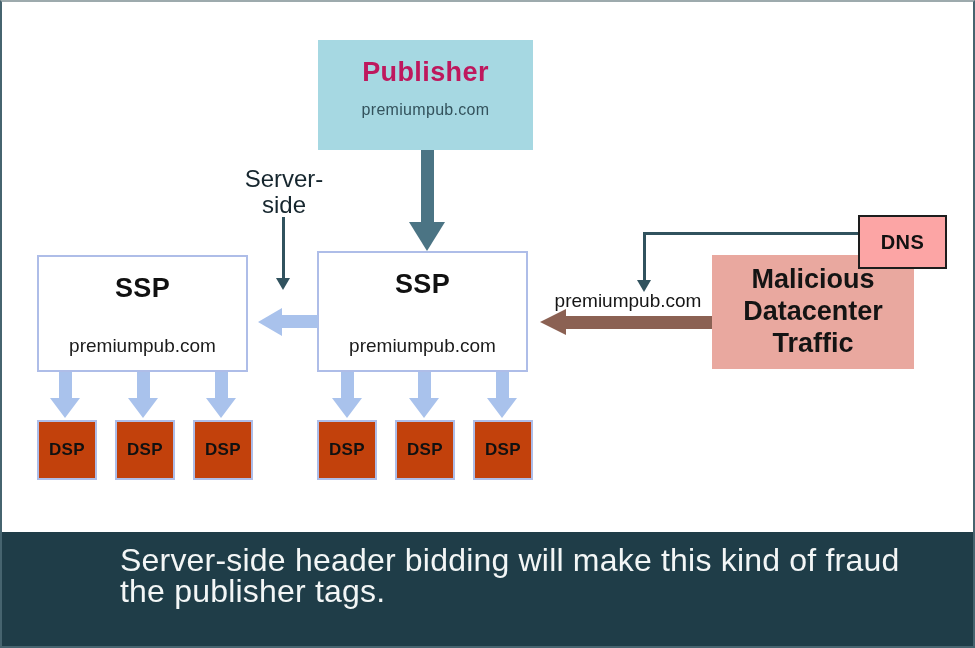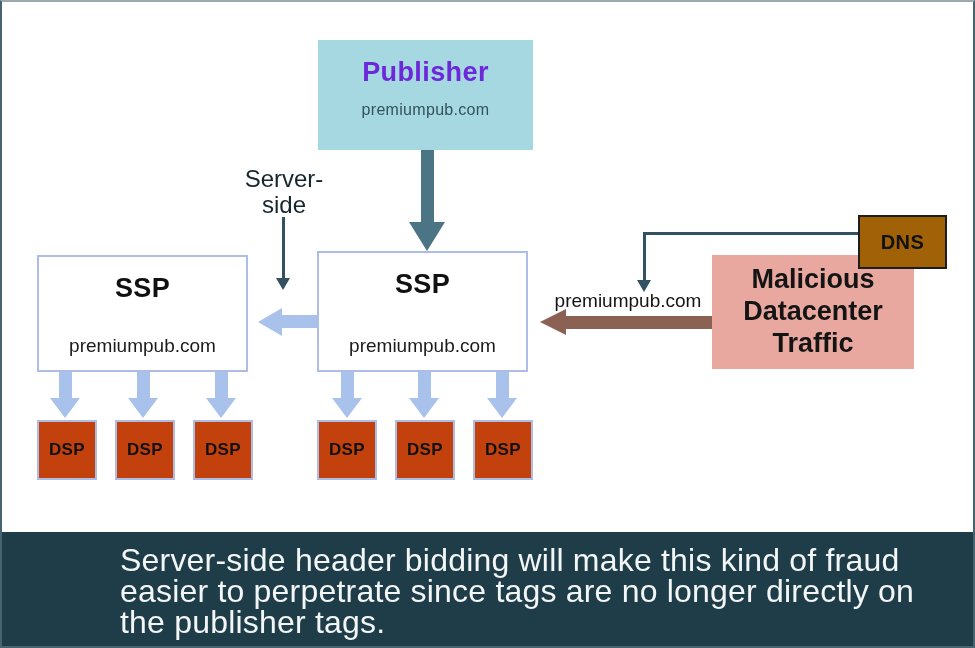--- a/index.html
+++ b/index.html
@@ -7,32 +7,32 @@
     position:relative; width:975px; height:648px; background:#ffffff;
     border:2px solid #46646f; border-top-color:#9daaad;
     box-sizing:border-box; overflow:hidden;
     font-family:"Liberation Sans", sans-serif; color:#141414;
   }
   .abs { position:absolute; }
   .box { position:absolute; box-sizing:border-box; text-align:center; }
 
   
   #publisher { left:316px; top:38px; width:215px; height:110px; background:var(--publisher-fill); }
-  #publisher .title { margin-top:17px; font-size:27px; font-weight:600; color:#6d28d9; letter-spacing:.4px; }
+  #publisher .title { margin-top:17px; font-size:27px; font-weight:600; color:#be185d; letter-spacing:.4px; }
   #publisher .domain { margin-top:13px; font-size:16px; font-weight:500; color:#33525c; letter-spacing:.3px; }
 
   
   .ssp { border:2px solid var(--ssp-border); background:#fff; }
   #ssp-left   { left:35px;  top:253px; width:211px; height:117px; }
   #ssp-center { left:315px; top:249px; width:211px; height:121px; }
   .ssp .title { margin-top:16px; font-size:27px; font-weight:600; color:#111; letter-spacing:.4px; }
   .ssp .domain { position:absolute; left:0; bottom:13px; width:100%; font-size:19px; font-weight:500; color:#1b1b1b; }
 
   
-  #dns { left:856px; top:213px; width:89px; height:54px; border:2px solid var(--dns-border); background:#a16207;
+  #dns { left:856px; top:213px; width:89px; height:54px; border:2px solid var(--dns-border); background:#fca5a5;
          z-index:5; display:flex; align-items:center; justify-content:center;
          font-size:20px; font-weight:600; color:#111; letter-spacing:.4px; }
 
   
   #malicious { left:710px; top:253px; width:202px; height:114px; background:var(--malicious-fill);
                display:flex; align-items:center; justify-content:center;
                font-size:27px; line-height:1.18; font-weight:600; color:#141414; padding:0 8px; }
 
   
   #pub-arrow-shaft { left:419px; top:148px; width:13px; height:74px; background:var(--teal-arrow); }
@@ -150,17 +150,16 @@
 
   <div class="dsp" id="dsp1">DSP</div>
   <div class="dsp" id="dsp2">DSP</div>
   <div class="dsp" id="dsp3">DSP</div>
   <div class="dsp" id="dsp4">DSP</div>
   <div class="dsp" id="dsp5">DSP</div>
   <div class="dsp" id="dsp6">DSP</div>
 
   <div id="banner">
     <div class="cap">Server-side header bidding will make this kind of fraud</div>
-    <div class="cap">easier to perpetrate since tags are no longer directly on</div>
     <div class="cap">the publisher tags.</div>
   </div>
 
 </div>
 
 </body></html>

